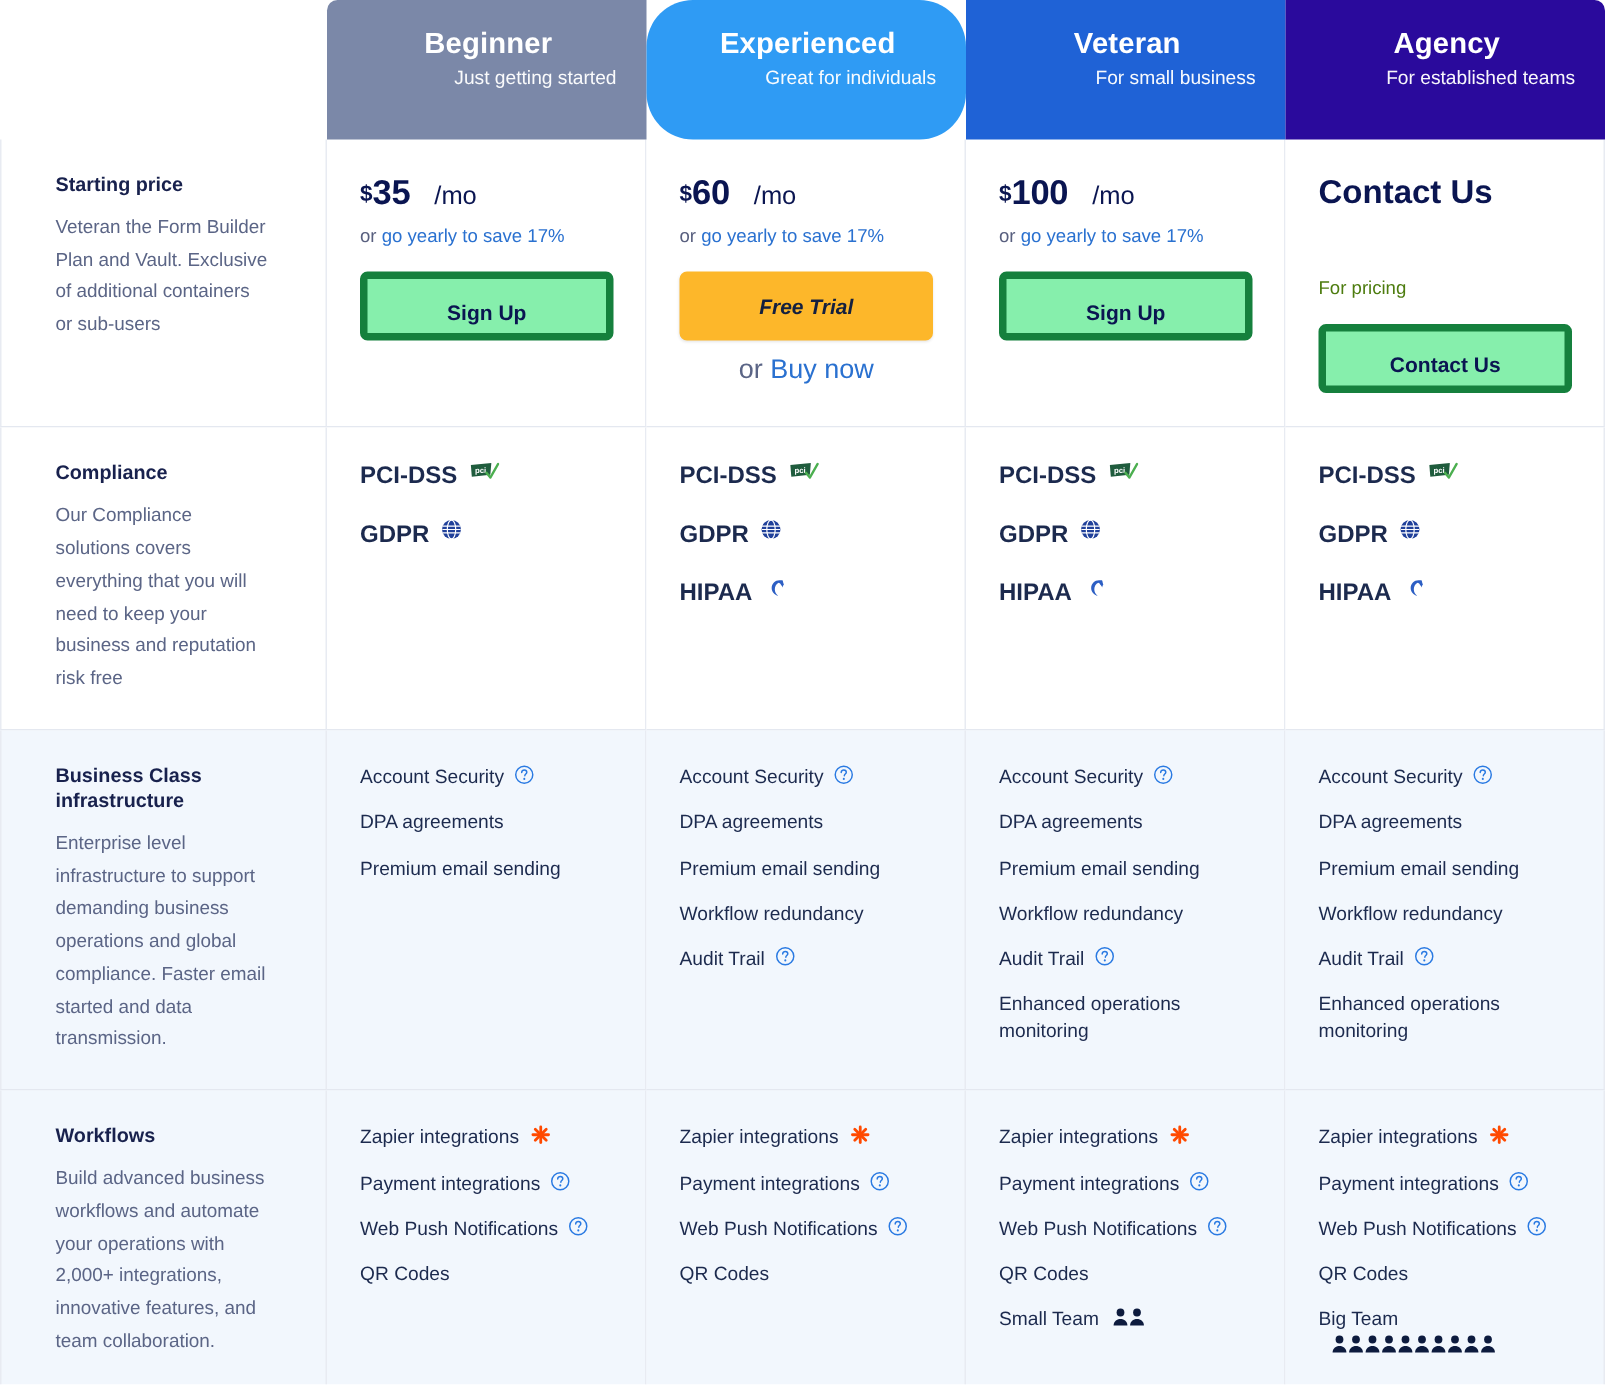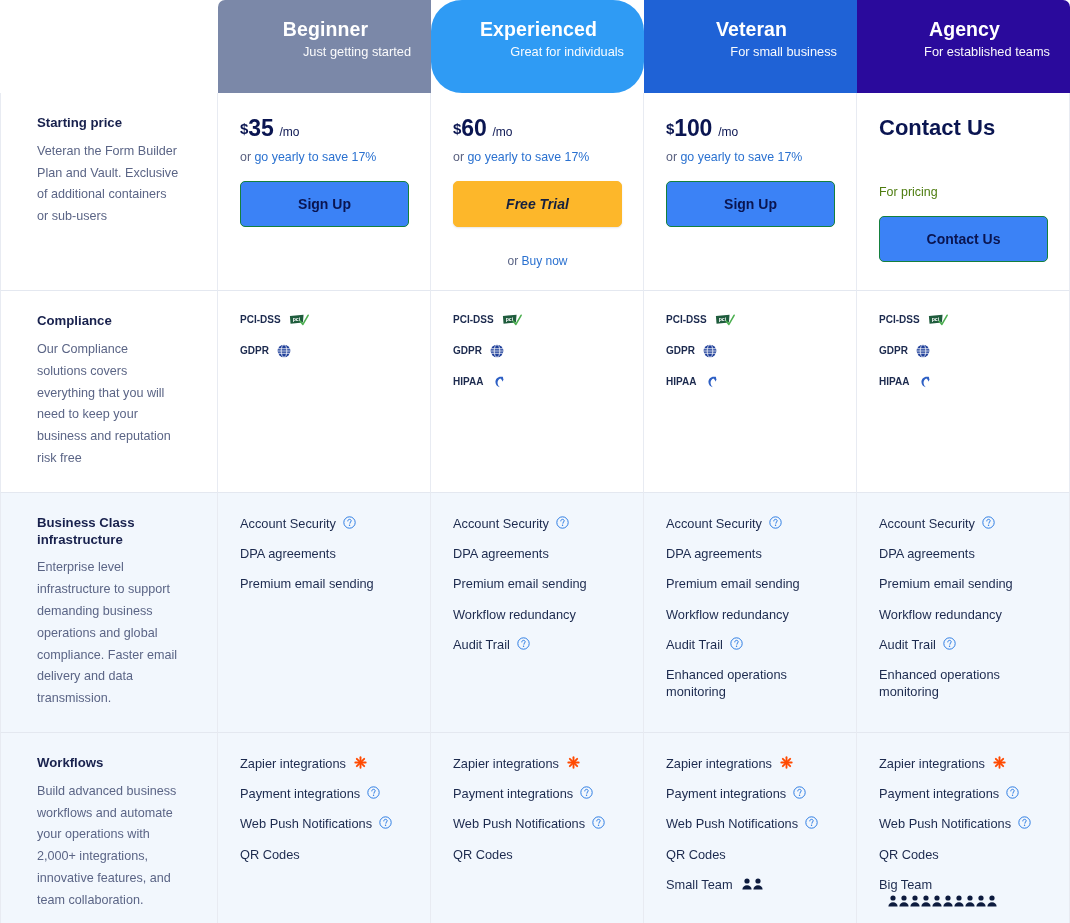--- a/index.html
+++ b/index.html
@@ -110,24 +110,24 @@
     font-size: 15px;
     font-weight: bold;
     vertical-align: 2px;
   }
   .price-amt {
     font-size: 23px;
     font-weight: bold;
     letter-spacing: -.2px;
   }
   .price-per {
-    font-size: 12px;
+    font-size: 17px;
     color: #0a1551;
     font-weight: normal;
-    margin-left: 6px;
+    margin-left: 16px;
   }
   .price-contact {
     font-size: 22px;
     font-weight: bold;
     color: #0a1551;
     line-height: 1.15;
     margin-bottom: 7px;
   }
   .price-note {
     font-size: 12.4px;
@@ -144,55 +144,55 @@
   .cta {
     display: block;
     width: 169px;
     height: 46px;
     line-height: 44px;
     text-align: center;
     font-size: 14px;
     font-weight: bold;
     border-radius: 5px;
     cursor: pointer;
-    background: #3b82f6;
+    background: #86efac;
     color: #0a1551;
-    border: 1px solid #15803d;
+    border: 5px solid #15803d;
     font-family: inherit;
   }
   .cta.primary {
     background: #fdb72a;
     border: 1px solid #fdb72a;
     color: #14203f;
     box-shadow: 0 1px 2px rgba(0,0,0,.10);
     font-style: italic;
   }
   .buy-note {
-    font-size: 12px;
+    font-size: 18px;
     color: #5b6586;
     text-align: center;
     width: 169px;
-    margin-top: 27px;
+    margin-top: 9px;
   }
 
   
   .flist { list-style: none; }
   .flist li {
     font-size: 12.8px;
     color: #1c2a4e;
     line-height: 1.35;
     margin-bottom: 13px;
     display: flex;
     align-items: flex-start;
     flex-wrap: wrap;
     gap: 0;
   }
   .flist li:last-child { margin-bottom: 0; }
   .fl-text { white-space: pre-line; }
-  .fl-text.bold { font-weight: bold; font-size: 10px; }
+  .fl-text.bold { font-weight: bold; font-size: 16px; }
 
   
   .flist.compliance li { margin-bottom: 17px; font-weight: bold; font-size: 13px; }
 
   
   .ic { display: inline-block; vertical-align: middle; flex: none; }
   .ic-help {
     width: 13px; height: 13px;
     margin-left: 7px;
     margin-top: 1px;
@@ -377,21 +377,21 @@
                     <path d="M10.5 2c-3.4 0-6 2.6-6 6 0 3 2.2 5.4 5 5.9-1.6-1.2-2.6-3-2.6-5 0-2.1 1.2-4 3-4.9 1.5.7 2.6 2 2.9 3.6.4-.9.6-1.9.6-2.9 0-.9-.2-1.8-.6-2.6-.7-.1-1.5-.1-2.3-.1z" fill="#2d5fc4"></path>
                     <circle cx="12.6" cy="5.2" r="1" fill="#2d5fc4"></circle>
                   </svg></span>
               </li>
             </ul>
           </td>
         </tr>
         <tr class="tint ">
           <td class="fcell">
             <div class="f-title">Business Class infrastructure</div>
-            <div class="f-desc">Enterprise level infrastructure to support demanding business operations and global compliance. Faster email delivery and data transmission.</div>
+            <div class="f-desc">Enterprise level infrastructure to support demanding business operations and global compliance. Faster email started and data transmission.</div>
           </td>
           <td class="pcell">
             <ul class="flist ">
               <li>
                 <span class="fl-text">Account Security</span>
                 <span class="ic ic-help"><svg viewBox="0 0 16 16" width="13" height="13" aria-hidden="true">
                     <circle cx="8" cy="8" r="7" fill="none" stroke="#2a7ae2" stroke-width="1.2"></circle>
                     <path d="M5.9 6.1c0-1.2 1-2 2.1-2 1.2 0 2.1.8 2.1 1.9 0 1.3-1.6 1.5-1.6 2.6v.3" fill="none" stroke="#2a7ae2" stroke-width="1.2" stroke-linecap="round"></path>
                     <circle cx="8.05" cy="11.4" r=".85" fill="#2a7ae2"></circle>
                   </svg></span>

